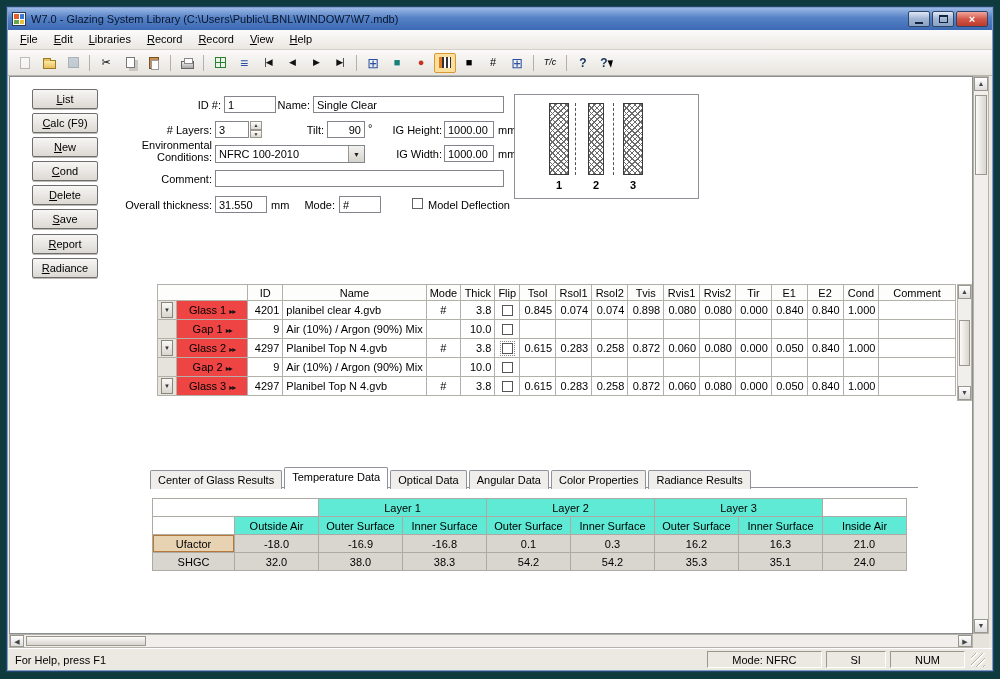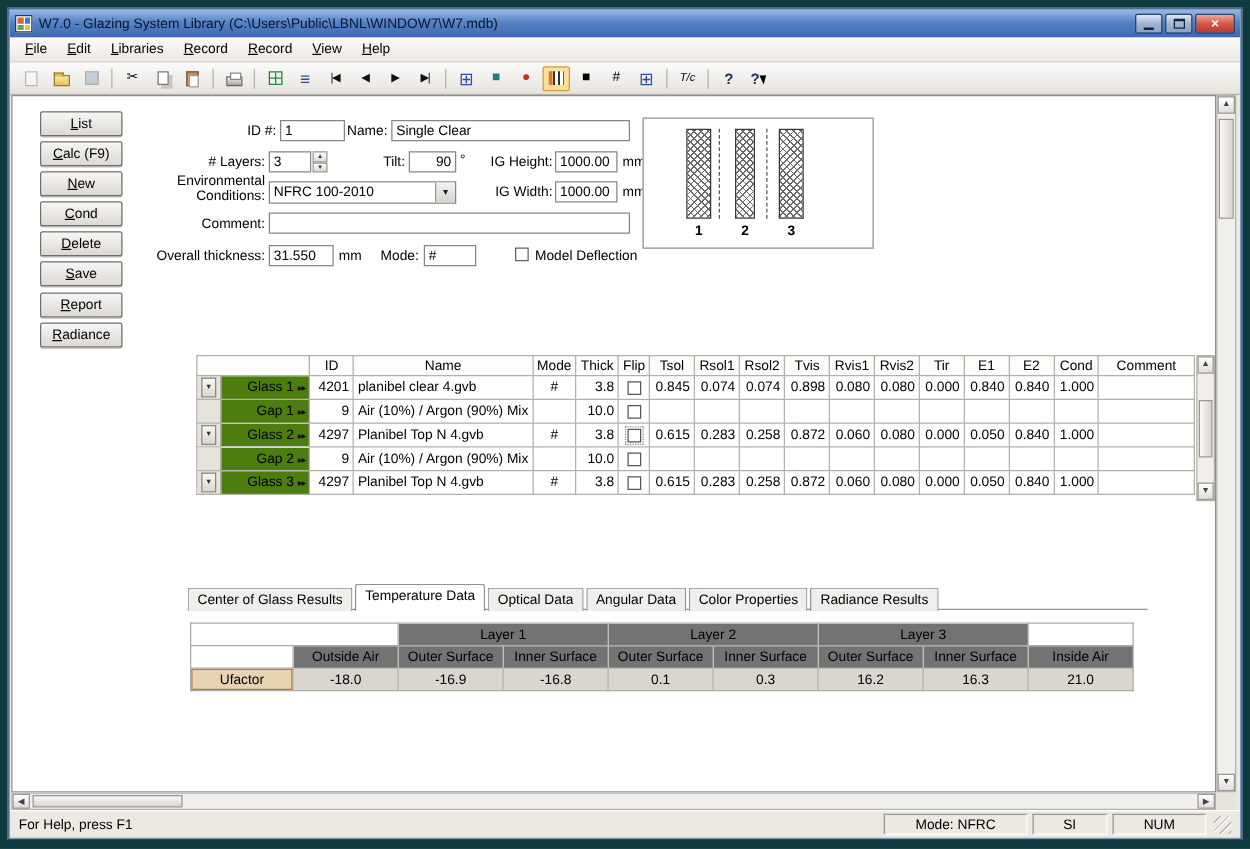--- a/index.html
+++ b/index.html
@@ -76,40 +76,40 @@
     background:repeating-linear-gradient(45deg,#6b6b6b 0,#6b6b6b 1px,transparent 1px,transparent 4px),
                repeating-linear-gradient(135deg,#6b6b6b 0,#6b6b6b 1px,transparent 1px,transparent 4px)}
   .gdash{position:absolute;top:8px;height:72px;border-left:1px dashed #555}
   .dnum{position:absolute;top:84px;width:20px;text-align:center;font-weight:bold}
   
   .gridwrap{position:absolute;left:147px;top:207px;display:flex;align-items:flex-start}
   table.grid{border-collapse:collapse;table-layout:fixed}
   .grid th,.grid td{border:1px solid #b3b0aa;height:19px;padding:0 3px;overflow:hidden;white-space:nowrap;font-weight:normal}
   .grid thead th{height:16px;background:#fdfdfb;text-align:center}
   .c-btn{background:#e6e3dc;padding:0 1px;text-align:center}
-  .c-lab{background:#4d7c0f;text-align:right}
+  .c-lab{background:#ef4444;text-align:center}
   .darr{font-size:8px;letter-spacing:-1px;color:#111}
   .num{text-align:right}.ctr{text-align:center}
   .rdrop{display:inline-block;width:12px;height:16px;border:1px solid #8a877f;background:linear-gradient(#f8f8f6,#d9d6cf);
     font-size:6px;line-height:15px;color:#333;text-align:center}
   .cb{display:inline-block;width:11px;height:11px;border:1px solid #555;background:#fff;vertical-align:middle}
   .cb.f{outline:1px dotted #888;outline-offset:1px}
   .gscroll{width:16px;height:117px;border:1px solid #b5b2ac;background:#f1efec;display:flex;flex-direction:column;justify-content:space-between;margin-left:1px}
   .sarr{height:14px;background:linear-gradient(#fff,#ddd);border:1px solid #9a978f;font-size:7px;line-height:12px;text-align:center;color:#444}
   .gthumb{height:46px;margin:0 1px;background:linear-gradient(90deg,#fbfaf8,#d8d5ce);border:1px solid #9a978f}
   
   .tabs{position:absolute;left:140px;top:390px;display:flex;align-items:center;height:21px;z-index:2}
   .tab{padding:3px 7px;border:1px solid #8f929a;border-bottom:none;background:#f0eeea;margin-right:2px;
     border-radius:2px 2px 0 0;position:relative;top:2px}
   .tab.active{background:#fff;top:0;padding-bottom:6px;z-index:3;margin-bottom:-1px}
   .tabline{position:absolute;left:140px;top:410px;width:768px;border-top:1px solid #8f929a;z-index:1}
   
   table.res{border-collapse:collapse;position:absolute;left:142px;top:421px;table-layout:fixed}
   .res th,.res td{border:1px solid #adaaa4;height:18px;text-align:center;font-weight:normal;padding:0 2px;overflow:hidden;white-space:nowrap}
-  .res .hd{background:#737373}
+  .res .hd{background:#5eead4}
   .res .blankc{background:#fff}
   .res td.val{background:#d9d6d0}
   .res th.rlab{background:#d9d6d0}
   .res th.rlab.sel{background:#e7d3b2;box-shadow:inset 0 0 0 1px #b5773a}
   
   .vscroll{position:absolute;left:966px;top:69px;width:16px;height:558px;border:1px solid #b5b2ac;background:#f1efec;
     display:flex;flex-direction:column;justify-content:space-between}
   .vthumb{height:80px;margin:0 1px;background:linear-gradient(90deg,#fbfaf8,#d8d5ce);border:1px solid #9a978f}
   .hscroll{position:absolute;left:2px;top:627px;width:964px;height:14px;border:1px solid #b5b2ac;background:#f1efec;
     display:flex;justify-content:space-between}
@@ -513,20 +513,31 @@
         <th class="rlab sel">Ufactor</th>
         <td class="val">-18.0</td>
         <td class="val">-16.9</td>
         <td class="val">-16.8</td>
         <td class="val">0.1</td>
         <td class="val">0.3</td>
         <td class="val">16.2</td>
         <td class="val">16.3</td>
         <td class="val">21.0</td>
       </tr>
+      <tr>
+        <th class="rlab">SHGC</th>
+        <td class="val">32.0</td>
+        <td class="val">38.0</td>
+        <td class="val">38.3</td>
+        <td class="val">54.2</td>
+        <td class="val">54.2</td>
+        <td class="val">35.3</td>
+        <td class="val">35.1</td>
+        <td class="val">24.0</td>
+      </tr>
     </tbody>
       </table>
   </div>
 
   <div class="vscroll">
     <span class="sarr">▲</span>
     <span class="vthumb" style="margin-top:-440px"></span>
     <span class="sarr">▼</span>
   </div>
   <div class="hscroll">

